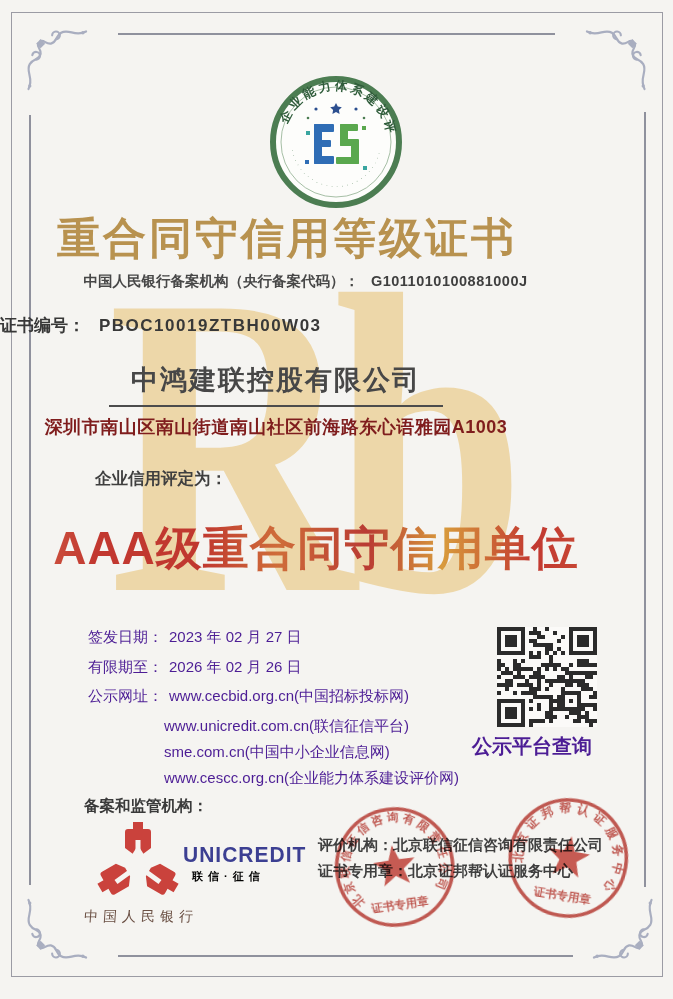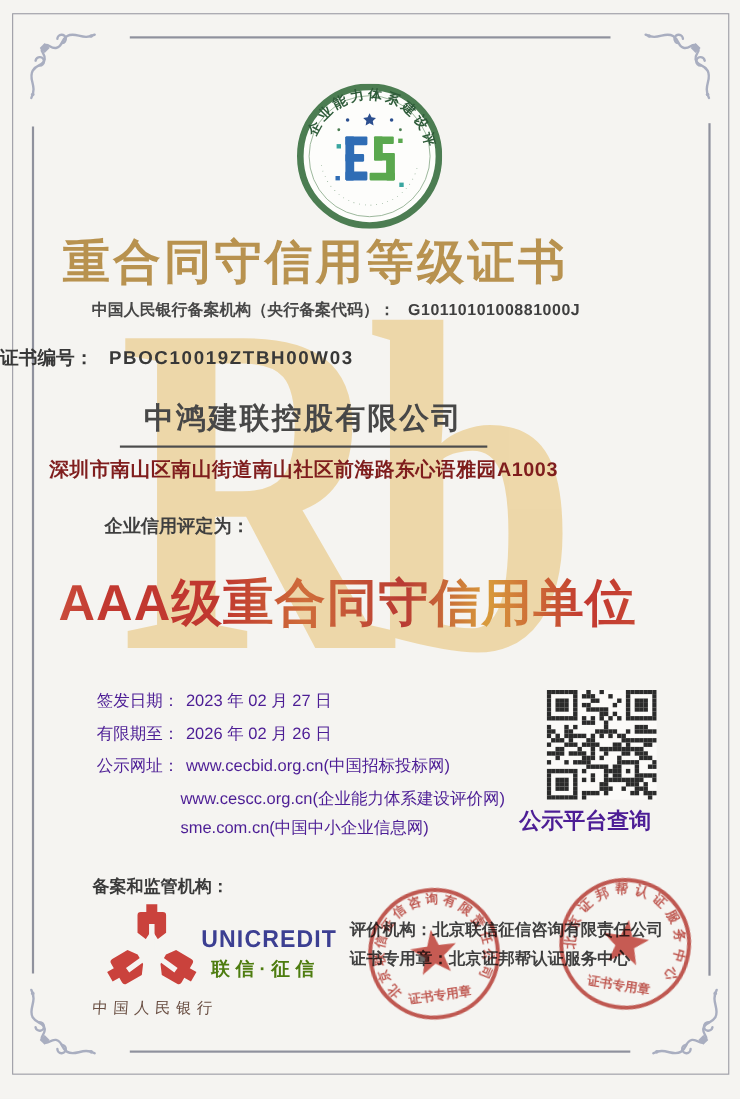--- a/index.html
+++ b/index.html
@@ -50,22 +50,22 @@
   .qr-caption{position:absolute;left:472px;top:733px;width:150px;
         font-size:20px;font-weight:600;color:#4c1d95;}
   
   .reg-label{position:absolute;left:84px;top:796px;font-size:15.5px;font-weight:700;color:#3a3a3a;}
   .pboc{position:absolute;left:96px;top:820px;width:84px;height:86px;}
   .pboc-name{position:absolute;left:76px;top:908px;width:130px;text-align:center;
         font-family:"Liberation Serif", serif;font-size:14px;color:#6a4f43;
         letter-spacing:5px;transform:skewX(-4deg);}
   .uni-en{position:absolute;left:183px;top:843px;font-size:21px;font-weight:bold;
         color:#3c3f92;letter-spacing:1px;transform:scaleY(1.05);}
-  .uni-cn{position:absolute;left:192px;top:869px;font-size:17px;font-weight:bold;
-        color:#4d7c0f;letter-spacing:5px;}
+  .uni-cn{position:absolute;left:192px;top:869px;font-size:11px;font-weight:bold;
+        color:#000000;letter-spacing:5px;}
   .agency-lines{position:absolute;left:318px;top:836px;font-size:15px;font-weight:700;
         color:#3f3f3f;z-index:2;}
   .agency-lines .row{margin-bottom:7px;white-space:nowrap;font-family:Liberation Mono, monospace;}
   .stamp{position:absolute;z-index:3;mix-blend-mode:multiply;opacity:.88;}
 </style>
 </head>
 <body>
 
 <div class="page">
 
@@ -137,22 +137,23 @@
     <div class="details">
       <div class="row">
         <span class="lbl">签发日期：</span><span>2023 年 02 月 27 日</span>
       </div>
       <div class="row">
         <span class="lbl">有限期至：</span><span>2026 年 02 月 26 日</span>
       </div>
       <div class="row">
         <span class="lbl">公示网址：</span><span>www.cecbid.org.cn(中国招标投标网)</span>
       </div>
+      <div class="url-row">www.unicredit.com.cn(联信征信平台)</div>
+      <div class="url-row">sme.com.cn(中国中小企业信息网)</div>
       <div class="url-row">www.cescc.org.cn(企业能力体系建设评价网)</div>
-      <div class="url-row">sme.com.cn(中国中小企业信息网)</div>
     </div>
 
     <div class="qr" id="qr"><svg width="100" height="100" viewBox="0 0 100 100">
           <rect x="0" y="0" width="4" height="4" fill="#2b2b2b"></rect>
           <rect x="4" y="0" width="4" height="4" fill="#2b2b2b"></rect>
           <rect x="8" y="0" width="4" height="4" fill="#2b2b2b"></rect>
           <rect x="12" y="0" width="4" height="4" fill="#2b2b2b"></rect>
           <rect x="16" y="0" width="4" height="4" fill="#2b2b2b"></rect>
           <rect x="20" y="0" width="4" height="4" fill="#2b2b2b"></rect>
           <rect x="24" y="0" width="4" height="4" fill="#2b2b2b"></rect>

